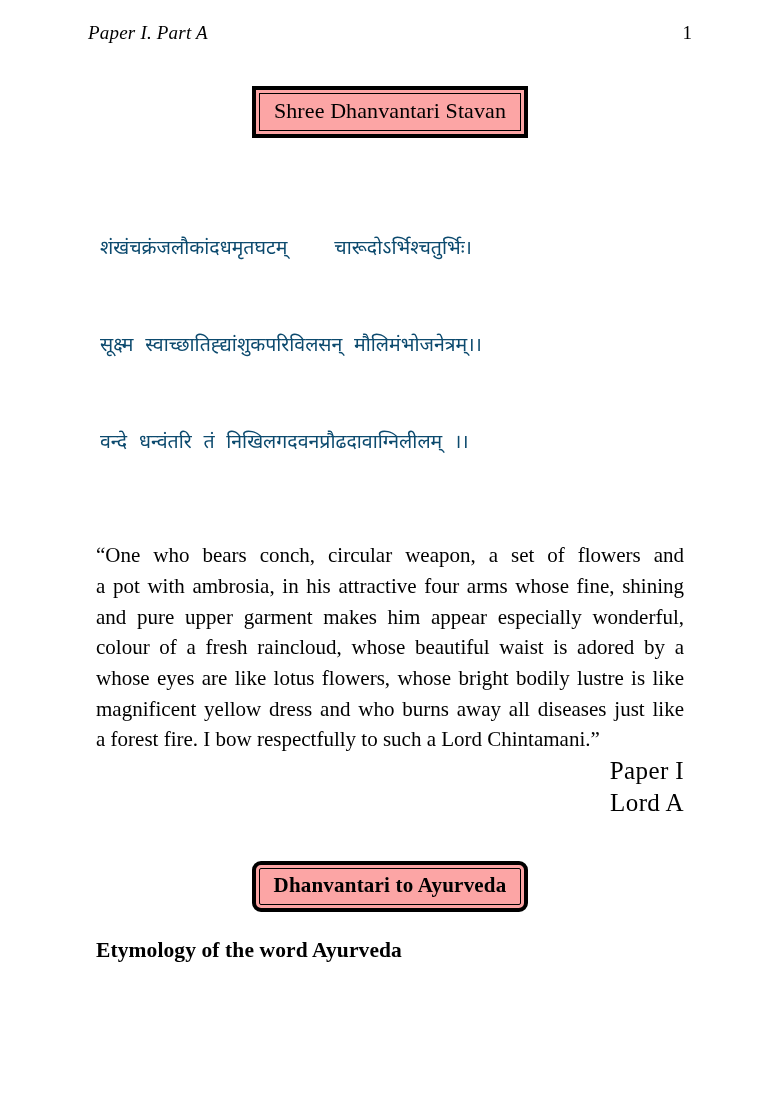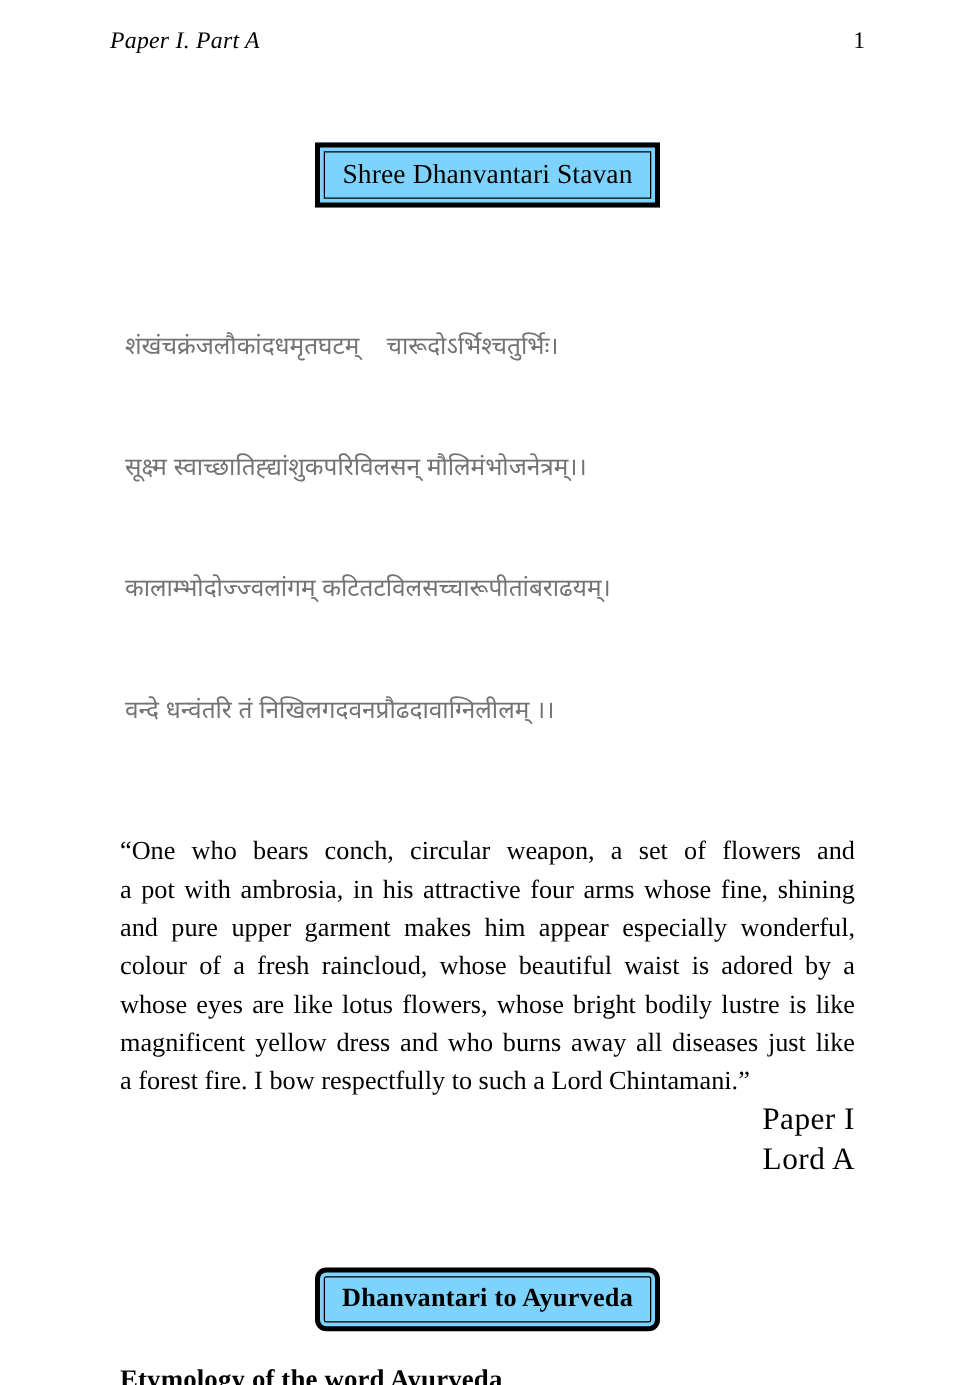--- a/index.html
+++ b/index.html
@@ -55,22 +55,21 @@
 
   
   .titlebox-wrap {
     display: flex;
     justify-content: center;
   }
   .titlebox {
     display: inline-block;
     border: 4px solid #000;
     padding: 3px;
-    background: #7dd3fc;
-    margin-top: 28px;
+    background: #fca5a5;
   }
   .titlebox .inner {
     border: 1px solid #000;
     padding: 4px 14px 7px 14px;
     text-align: center;
     white-space: nowrap;
   }
   .titlebox.rounded {
     border-radius: 9px;
   }
@@ -84,24 +83,24 @@
   }
   .titlebox.bold .inner .label {
     font-family: "Liberation Serif", "DejaVu Serif", serif;
     font-weight: bold;
     font-size: 21px;
     letter-spacing: 0.2px;
   }
 
   
   .verse {
-    font-family: Liberation Sans, sans-serif;
+    font-family: Liberation Mono, monospace;
     font-size: 20.5px;
     line-height: 1.62;
-    color: #737373;
+    color: #0c4a6e;
     white-space: pre;
   }
   .verse .vline { display: block; }
 
   .verse.verse-stavan {
     margin-top: 30px;
     margin-left: 4px;
     font-size: 19.5px;
     line-height: 1.66;
   }
@@ -172,21 +171,20 @@
       <div class="titlebox">
         <div class="inner">
           <span class="label">Shree Dhanvantari Stavan</span>
         </div>
       </div>
     </div>
 
     <div class="verse verse-stavan">
       <span class="vline">शंखंचक्रंजलौकांदधमृतघटम्    चारूदोऽर्भिश्चतुर्भिः।</span>
       <span class="vline">सूक्ष्म स्वाच्छातिह्द्यांशुकपरिविलसन् मौलिमंभोजनेत्रम्।।</span>
-      <span class="vline">कालाम्भोदोज्ज्वलांगम् कटितटविलसच्चारूपीतांबराढयम्।</span>
       <span class="vline">वन्दे धन्वंतरि तं निखिलगदवनप्रौढदावाग्निलीलम् ।।</span>
     </div>
 
 
     <div class="para translation">
       <span class="pline">“One who bears conch, circular weapon, a set of flowers and</span>
       <span class="pline">a pot with ambrosia, in his attractive four arms whose fine, shining</span>
       <span class="pline">and pure upper garment makes him appear especially wonderful,</span>
       <span class="pline">colour of a fresh raincloud, whose beautiful waist is adored by a</span>
       <span class="pline">whose eyes are like lotus flowers, whose bright bodily lustre is like</span>

